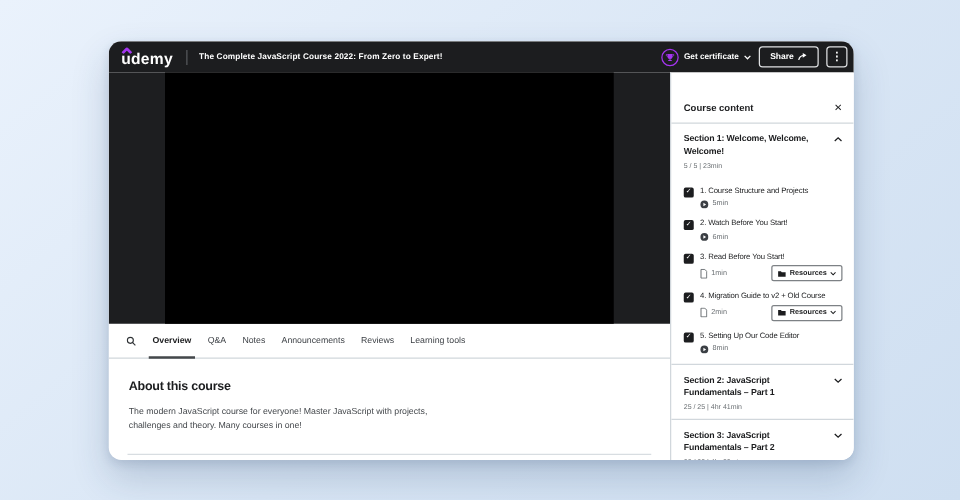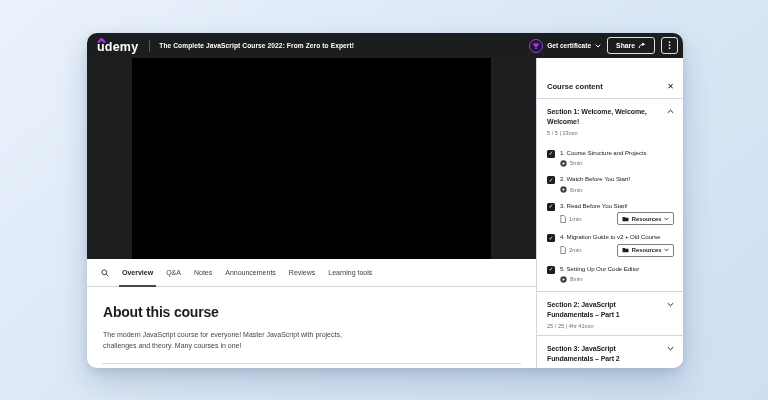--- a/index.html
+++ b/index.html
@@ -45,21 +45,21 @@
     padding:0 0 0 14px; border-bottom:1px solid #d1d7dc;
   }
   .search-tab { display:flex; align-items:center; }
   .tab { display:flex; align-items:center; position:relative; font-size:7px; color:#3b3f44; cursor:pointer; white-space:nowrap; }
   .tab.active { font-weight:bold; color:#1c1d1f; }
   .tab .underline { display:none; }
   .tab.active .underline { display:block; position:absolute; left:-3px; right:-3px; bottom:-1px; height:2px; background:#44484b; }
   
   .about-wrap { flex:1; display:flex; flex-direction:column; }
   .about { padding:17px 16px 0 16px; }
-  .about-heading { font-size:14px; font-weight:bold; color:#1c1d1f; letter-spacing:-.2px; }
+  .about-heading { font-size:10px; font-weight:bold; color:#1c1d1f; letter-spacing:-.2px; }
   .about-desc { margin-top:9px; font-size:7px; line-height:1.6; color:#43474b; }
   .bottom-divider { margin:auto 15px 4px 15px; border-top:1px solid #d8dde1; }
   
   .sidebar { flex:0 0 147px; border-left:1px solid #d1d7dc; background:#fff; display:flex; flex-direction:column; overflow:hidden; }
   .sb-header { display:flex; align-items:center; justify-content:space-between; padding:8px 9px 7px 10px; border-bottom:1px solid #d1d7dc;margin-top:16px; }
   .sb-title { font-size:7.6px; font-weight:bold; color:#1c1d1f; }
   .sb-close { font-size:8px; color:#1c1d1f; cursor:pointer; line-height:1; }
   .section-header { position:relative; padding:8px 22px 6px 10px; cursor:pointer; }
   .section-header.bordered { border-top:1px solid #d1d7dc; }
   .section-title { font-size:7px; font-weight:bold; color:#1c1d1f; line-height:1.45; letter-spacing:-.1px; }

